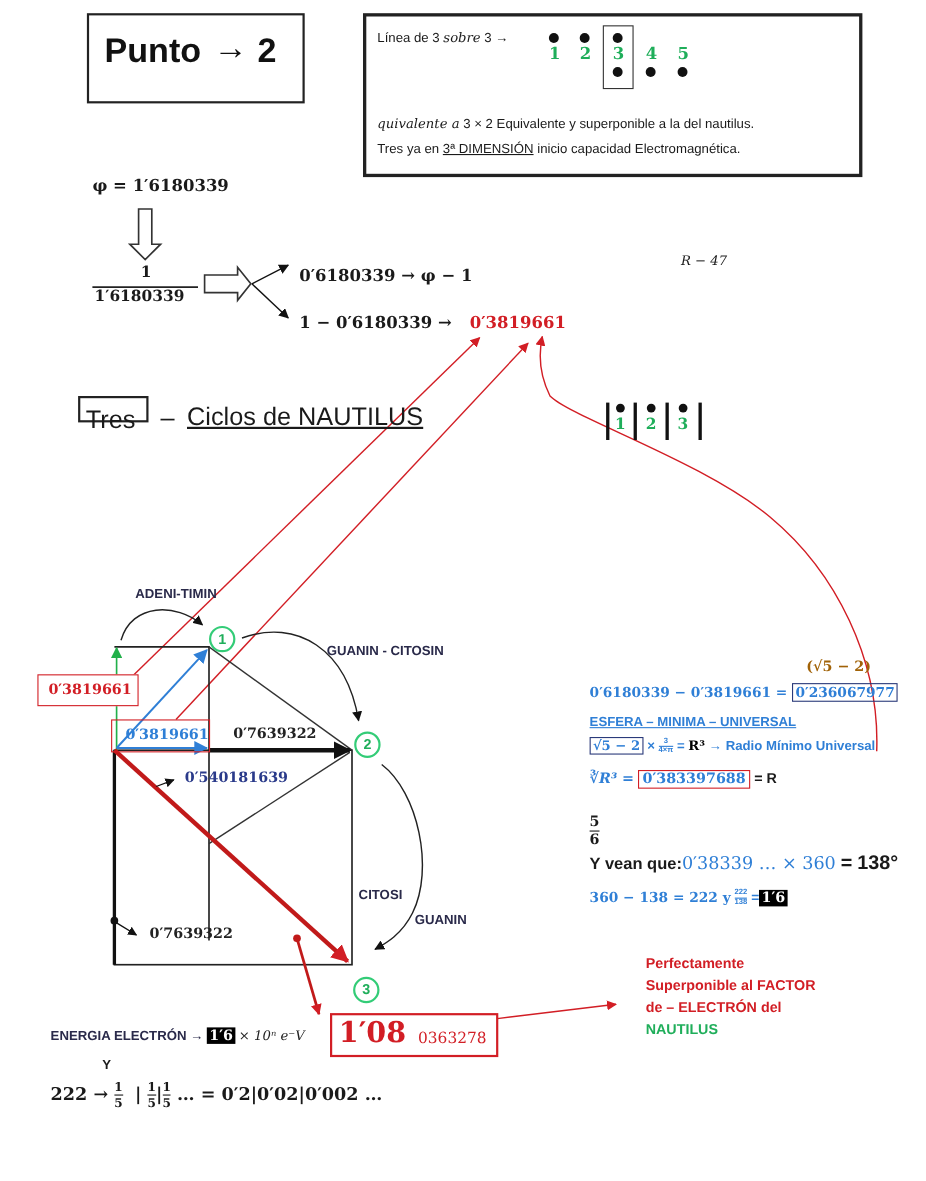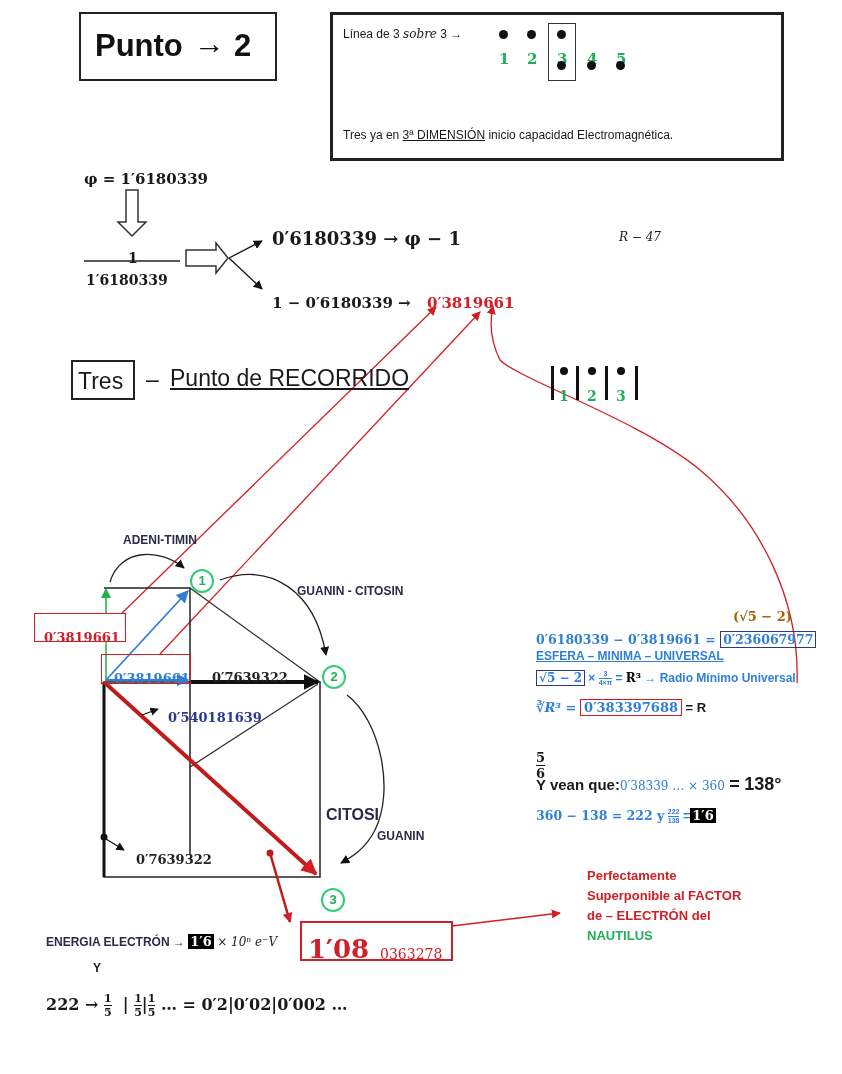--- a/index.html
+++ b/index.html
@@ -1,18 +1,18 @@
 <!DOCTYPE html>
 <html><head>
 <meta charset="utf-8">
 <style>
   html, body { margin:0; padding:0; background:#ffffff; }
   body { width:842px; height:1074px; position:relative; overflow:hidden; font-family:"Liberation Sans", sans-serif; color:#1a1a1a; }
   .abs { position:absolute; white-space:nowrap; }
-  .serif { font-family:"DejaVu Serif", serif; font-weight:bold;margin-top:10px; }
+  .serif { font-family:"DejaVu Serif", serif; font-weight:bold; }
   .sans { font-family:"Liberation Sans", sans-serif; }
   .box { position:absolute; border:2px solid #222; box-sizing:border-box; }
   .blue { color:#2f7fd6; }
   .navy { color:#2a3a7a; }
   .red { color:#d21e25; }
   .green { color:#1fae5a; }
   .circ { position:absolute; width:20px; height:20px; border:2px solid #33cc77; border-radius:50%; color:#1fae5a; font-size:13px; font-weight:bold; text-align:center; line-height:20px; box-sizing:content-box; font-family:"Liberation Sans", sans-serif; }
   .dot { display:inline-block; width:9px; height:9px; background:#111; border-radius:50%; }
   svg { position:absolute; left:0; top:0; }
 </style>
@@ -76,21 +76,21 @@
   <circle cx="104" cy="837" r="3.5" fill="#111"></circle>
   <line x1="106" y1="839" x2="124" y2="850" stroke="#111" stroke-width="1.2" marker-end="url(#ab)"></line>
 
   <path d="M110,582 C120,548 160,548 184,568" fill="none" stroke="#222" stroke-width="1.3" marker-end="url(#ab)"></path>
   <path d="M220,580 C270,562 315,590 326,655" fill="none" stroke="#222" stroke-width="1.3" marker-end="url(#ab)"></path>
   <path d="M347,695 C380,720 395,790 375,830 C365,850 350,858 341,863" fill="none" stroke="#222" stroke-width="1.3" marker-end="url(#ab)"></path>
 
   <line x1="452" y1="926" x2="560" y2="913" stroke="#d21e25" stroke-width="1.3" marker-end="url(#ar)"></line>
 </svg>
 
-<div class="box" style="left:79px;top:12px;width:198px;height:69px;">
+<div class="box" style="left:79px;top:12px;width:198px;height:82px;">
   <span class="abs sans" style="left:14px;top:14px;font-size:31px;font-weight:bold;color:#111;">Punto</span>
   <span class="abs sans" style="left:113px;top:12px;font-size:31px;font-weight:bold;color:#111;">→</span>
   <span class="abs sans" style="left:153px;top:14px;font-size:31px;font-weight:bold;color:#111;">2</span>
 </div>
 
 <div class="box" style="left:330px;top:12px;width:454px;height:149px;border-width:3px;">
   <div class="abs" style="left:10px;top:12px;font-size:12px;">
     <span>Línea de 3</span>
     <i class="serif" style="font-weight:normal;">sobre</i>
     <span>3 →</span>
@@ -101,57 +101,61 @@
   <div class="abs" style="left:215px;top:8px;width:26px;height:56px;border:1.5px solid #333;"></div>
   <span class="abs dot" style="left:224px;top:15px;"></span>
   <span class="abs serif green" style="left:166px;top:25px;font-size:15px;">1</span>
   <span class="abs serif green" style="left:194px;top:25px;font-size:15px;">2</span>
   <span class="abs serif green" style="left:224px;top:25px;font-size:15px;">3</span>
   <span class="abs serif green" style="left:254px;top:25px;font-size:15px;">4</span>
   <span class="abs serif green" style="left:283px;top:25px;font-size:15px;">5</span>
   <span class="abs dot" style="left:224px;top:46px;"></span>
   <span class="abs dot" style="left:254px;top:46px;"></span>
   <span class="abs dot" style="left:283px;top:46px;"></span>
+  <div class="abs" style="left:10px;top:90px;font-size:12px;">
+    <i class="serif" style="font-weight:normal;">quivalente a</i>
+    <span>3 × 2 Equivalente y superponible a la del nautilus.</span>
+  </div>
   <div class="abs" style="left:10px;top:113px;font-size:12px;">
     <span>Tres ya en</span>
     <u>3ª DIMENSIÓN</u>
     <span> inicio capacidad Electromagnética.</span>
   </div>
 </div>
 
 <span class="abs serif" style="left:84px;top:160px;font-size:15px;color:#1a1a1a;">φ = 1′6180339</span>
 <span class="abs serif" style="left:128px;top:240px;font-size:14px;">1</span>
 <span class="abs serif" style="left:86px;top:262px;font-size:14px;">1′6180339</span>
-<span class="abs serif" style="left:272px;top:218px;font-size:18px;">0′6180339 → φ − 1</span>
+<span class="abs serif" style="left:272px;top:241px;font-size:15px;">0′6180339 → φ − 1</span>
 <span class="abs serif" style="left:272px;top:284px;font-size:15px;">1 − 0′6180339 →</span>
 <span class="abs serif red" style="left:427px;top:284px;font-size:15px;">0′3819661</span>
 <span class="abs" style="left:619px;top:230px;font-size:12px;font-style:italic;font-family:'DejaVu Serif',serif;">R − 47</span>
 
-<div class="box" style="left:71px;top:360px;width:64px;height:40px;border-width:2.5px;">
+<div class="box" style="left:71px;top:360px;width:64px;height:24px;border-width:2.5px;">
   <span class="abs sans" style="left:5px;top:6px;font-size:23px;">Tres</span>
 </div>
 <span class="abs sans" style="left:146px;top:366px;font-size:23px;">–</span>
-<span class="abs sans" style="left:170px;top:365px;font-size:23px;text-decoration:underline;">Punto de RECORRIDO</span>
+<span class="abs sans" style="left:170px;top:365px;font-size:23px;text-decoration:underline;">Ciclos de NAUTILUS</span>
 
 <div class="abs" style="left:551px;top:362px;height:40px;">
   <span class="abs" style="left:0;top:4px;width:3px;height:34px;background:#111;"></span>
   <span class="abs dot" style="left:9px;top:5px;width:8px;height:8px;"></span>
   <span class="abs serif green" style="left:8px;top:16px;font-size:14px;">1</span>
   <span class="abs" style="left:25px;top:4px;width:3px;height:34px;background:#111;"></span>
   <span class="abs dot" style="left:37px;top:5px;width:8px;height:8px;"></span>
   <span class="abs serif green" style="left:36px;top:16px;font-size:14px;">2</span>
   <span class="abs" style="left:54px;top:4px;width:3px;height:34px;background:#111;"></span>
   <span class="abs dot" style="left:66px;top:5px;width:8px;height:8px;"></span>
   <span class="abs serif green" style="left:65px;top:16px;font-size:14px;">3</span>
   <span class="abs" style="left:84px;top:4px;width:3px;height:34px;background:#111;"></span>
 </div>
 
 <span class="abs sans navy" style="left:123px;top:533px;font-size:12px;font-weight:bold;color:#2a2a4a;">ADENI-TIMIN</span>
 <span class="abs sans" style="left:297px;top:584px;font-size:12px;font-weight:bold;color:#2a2a4a;">GUANIN - CITOSIN</span>
-<span class="abs sans" style="left:326px;top:806px;font-size:16px;font-weight:bold;color:#2a2a4a;">CITOSI</span>
+<span class="abs sans" style="left:326px;top:806px;font-size:12px;font-weight:bold;color:#2a2a4a;">CITOSI</span>
 <span class="abs sans" style="left:377px;top:829px;font-size:12px;font-weight:bold;color:#2a2a4a;">GUANIN</span>
 
 <span class="circ" style="left:190px;top:569px;">1</span>
 <span class="circ" style="left:322px;top:665px;">2</span>
 <span class="circ" style="left:321px;top:888px;">3</span>
 
 <div class="abs" style="left:34px;top:613px;width:92px;height:29px;border:1.5px solid #d21e25;box-sizing:border-box;background:#fff;">
   <span class="abs serif red" style="left:9px;top:6px;font-size:13px;">0′3819661</span>
 </div>
 <div class="abs" style="left:101px;top:654px;width:90px;height:30px;border:1.5px solid #d21e25;box-sizing:border-box;">
@@ -183,21 +187,21 @@
   <span class="serif" style="border:1.5px solid #d21e25;padding:0 3px;">0′383397688</span>
   <span style="color:#1a1a1a;">= R</span>
 </div>
 <div class="abs blue serif" style="left:536px;top:740px;font-size:12.5px;">
   <span style="display:inline-block;vertical-align:middle;text-align:center;font-size:13px;line-height:15px;color:#1a1a1a;">
     <span style="display:block;border-bottom:1.5px solid #1a1a1a;">5</span>
     <span style="display:block;">6</span>
   </span>
 </div>
 <div class="abs" style="left:536px;top:774px;">
-  <span class="sans" style="font-size:15px;font-weight:bold;color:#1a1a1a;">Y vean que:</span><span class="serif blue" style="font-size:12px;font-weight:normal;">0′38339 … × 360</span>
+  <span class="sans" style="font-size:15px;font-weight:bold;color:#1a1a1a;">Y vean que:</span><span class="serif blue" style="font-size:16px;font-weight:normal;">0′38339 … × 360</span>
   <span class="sans" style="font-size:18px;font-weight:bold;">=</span>
   <span class="sans" style="font-size:18px;font-weight:bold;">138°</span>
 </div>
 <div class="abs blue" style="left:536px;top:808px;font-size:12.5px;font-weight:bold;">
   <span class="serif">360 − 138 = 222 y</span>
   <span style="display:inline-block;vertical-align:middle;text-align:center;font-size:7px;line-height:8px;">
     <span style="display:block;border-bottom:1px solid #2f7fd6;">222</span>
     <span style="display:block;">138</span>
   </span>
   <span>=</span><span class="serif" style="background:#000;color:#fff;padding:0 2px;font-size:13px;">1′6</span>

